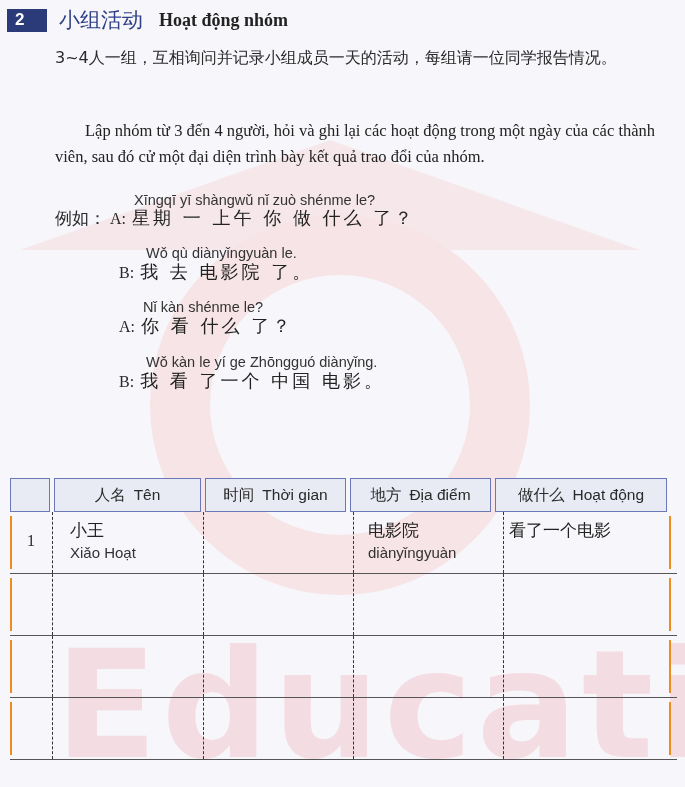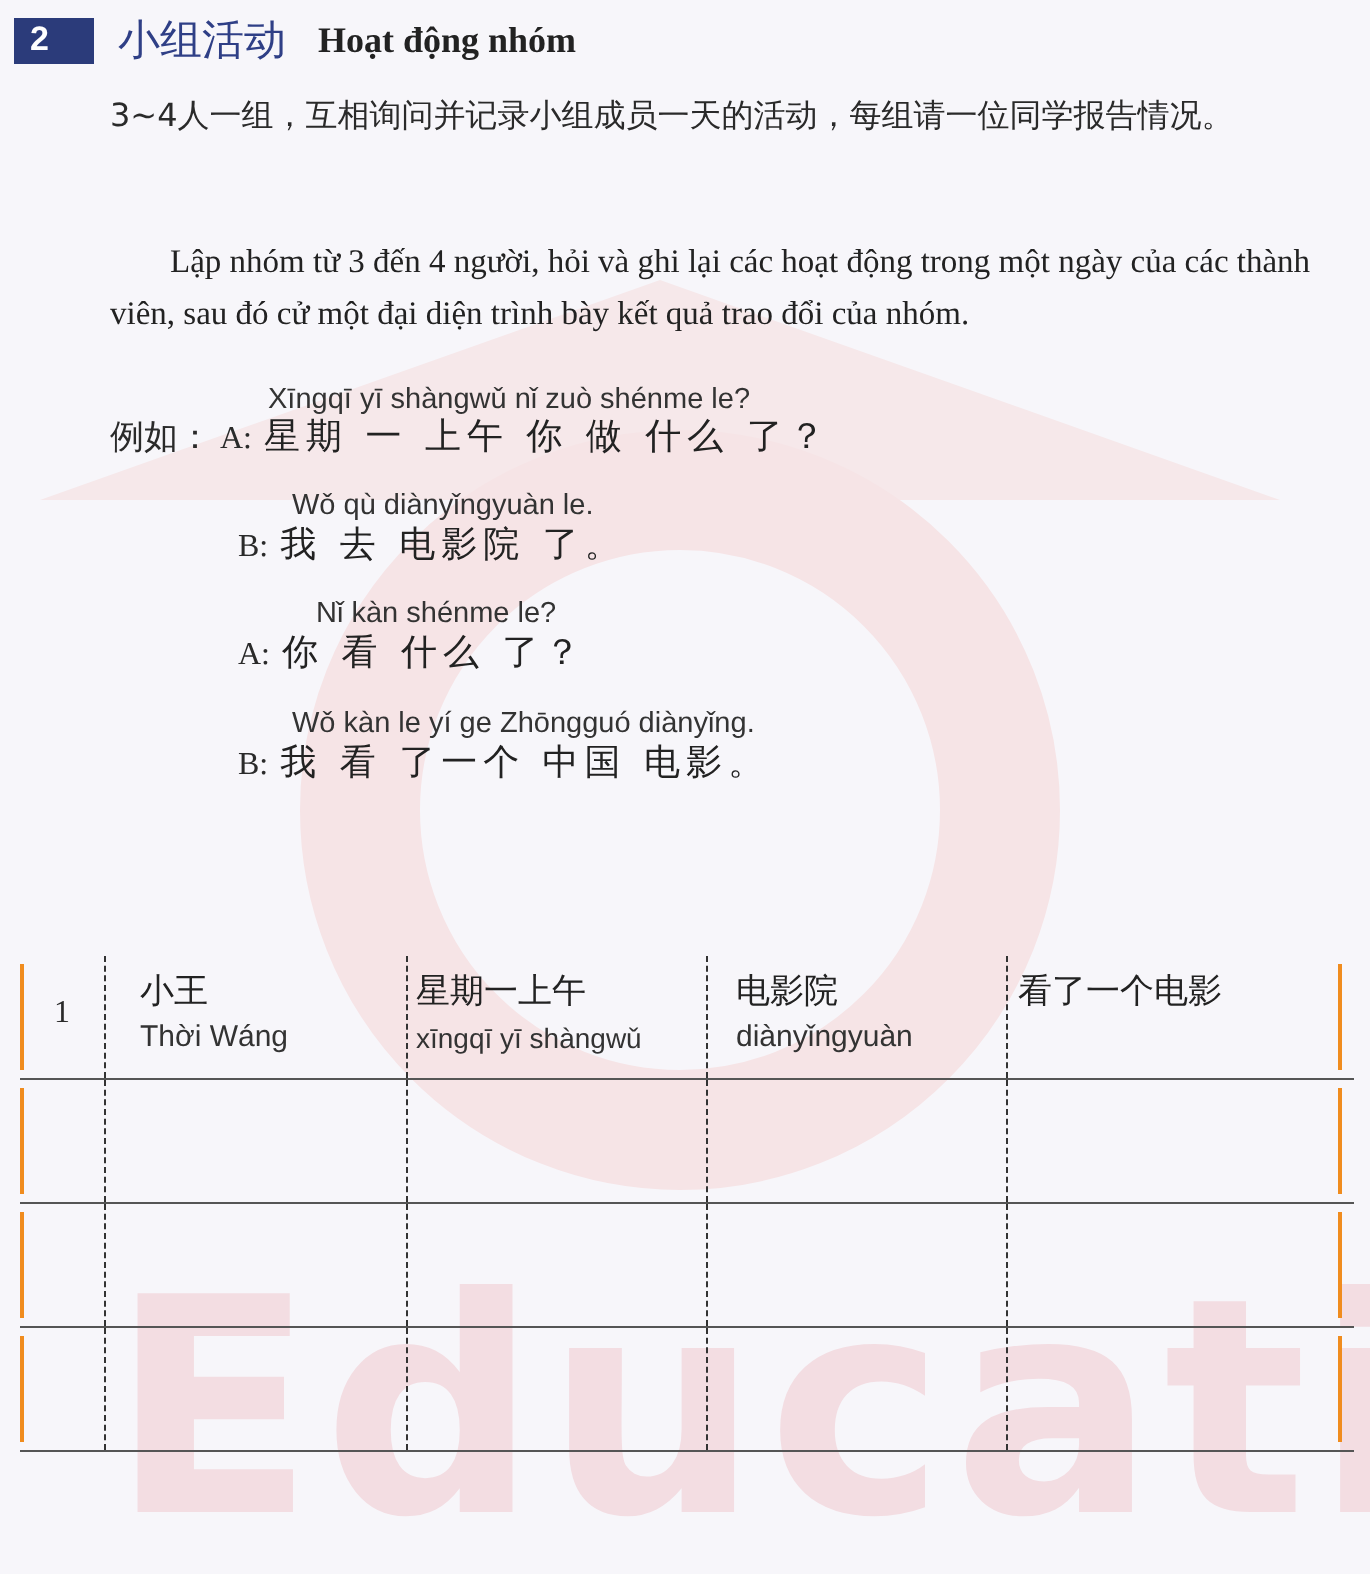--- a/index.html
+++ b/index.html
@@ -106,53 +106,68 @@
   </div>
 
   <div class="dlg" style="left:146px; top:244px;">
     <span class="pinyin">Wǒ qù diànyǐngyuàn le.</span>
   </div>
   <div class="dlg" style="left:119px; top:260px;">
     <span class="spk">B:</span>
     <span class="hanzi">我 去  电影院   了。</span>
   </div>
 
-  <div class="dlg" style="left:158px; top:298px;">
+  <div class="dlg" style="left:143px; top:298px;">
     <span class="pinyin">Nǐ kàn shénme le?</span>
   </div>
   <div class="dlg" style="left:119px; top:314px;">
     <span class="spk">A:</span>
     <span class="hanzi">你 看  什么 了？</span>
   </div>
 
   <div class="dlg" style="left:146px; top:353px;">
     <span class="pinyin">Wǒ kàn le yí ge Zhōngguó diànyǐng.</span>
   </div>
   <div class="dlg" style="left:119px; top:369px;">
     <span class="spk">B:</span>
     <span class="hanzi">我 看 了一个  中国    电影。</span>
   </div>
 
   <div class="tbl">
+    <div class="thead">
+      <div class="th" style="width:40px;"></div>
+      <div class="th" style="width:147px;">
+        <span class="cn">人名</span>
+        <span>Tên</span>
+      </div>
+      <div class="th" style="width:141px;">
+        <span class="cn">时间</span>
+        <span>Thời gian</span>
+      </div>
+      <div class="th" style="width:141px;">
+        <span class="cn">地方</span>
+        <span>Địa điểm</span>
+      </div>
+      <div class="th" style="width:172px; margin-right:0;">
+        <span class="cn">做什么</span>
+        <span>Hoạt động</span>
+      </div>
+    </div>
 
     <div class="row" style="height:62px;">
       <div class="edge-l"></div>
         <div class="edge-r"></div>
       <div class="vsep" style="left:42px;"></div>
       <div class="vsep" style="left:193px;"></div>
       <div class="vsep" style="left:343px;"></div>
       <div class="vsep" style="left:493px;"></div>
       <div class="rownum">1</div>
       <div class="cell" style="left:60px;">
         <div class="c-cn">小王</div>
-        <div class="c-py">Thời Wáng</div>
-      </div>
-      <div class="cell" style="left:198px;">
-        <div class="c-cn">星期一上午</div>
-        <div class="c-py" style="font-size:14px;">xīngqī yī shàngwǔ</div>
+        <div class="c-py">Xiǎo Hoạt</div>
       </div>
       <div class="cell" style="left:358px;">
         <div class="c-cn">电影院</div>
         <div class="c-py">diànyǐngyuàn</div>
       </div>
       <div class="cell" style="left:499px;">
         <div class="c-cn">看了一个电影</div>
       </div>
     </div>
 

